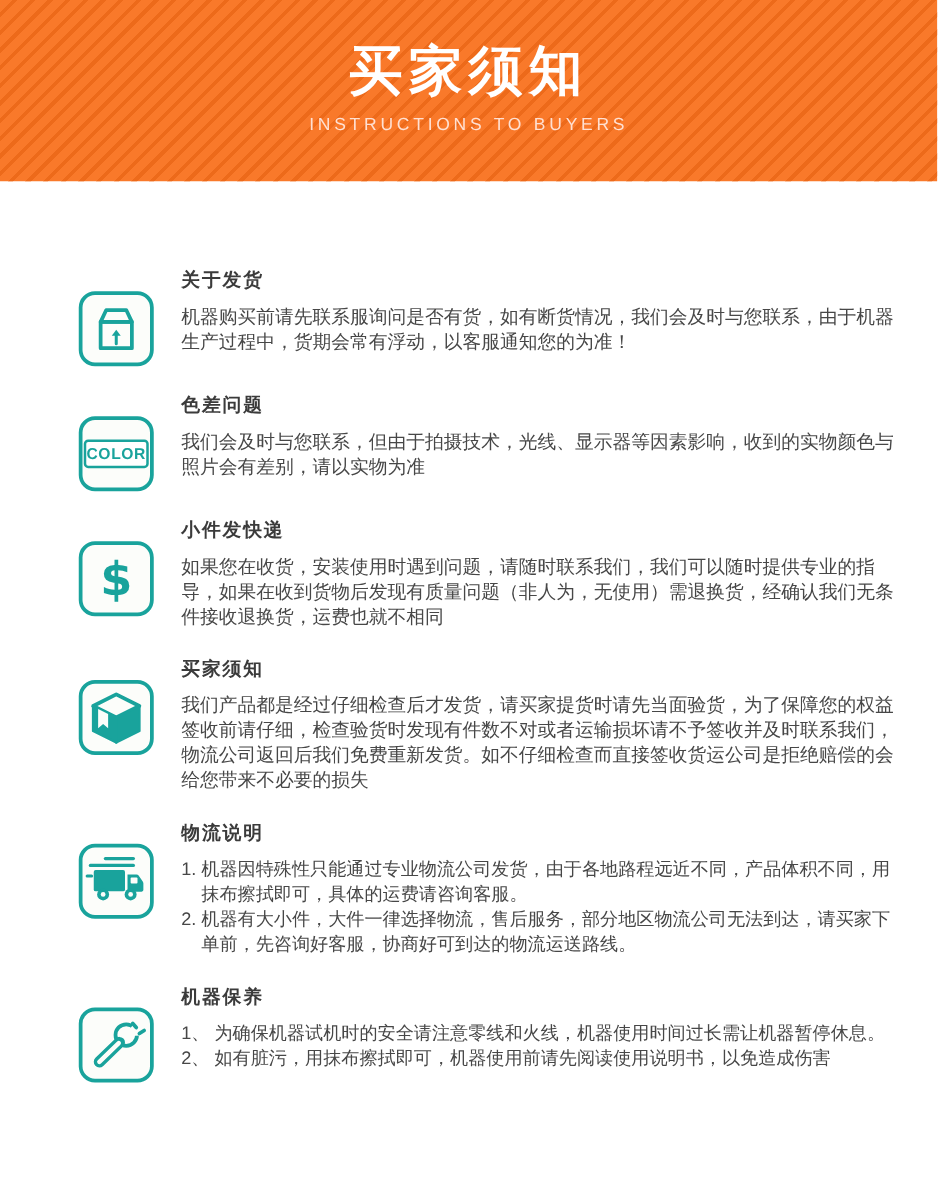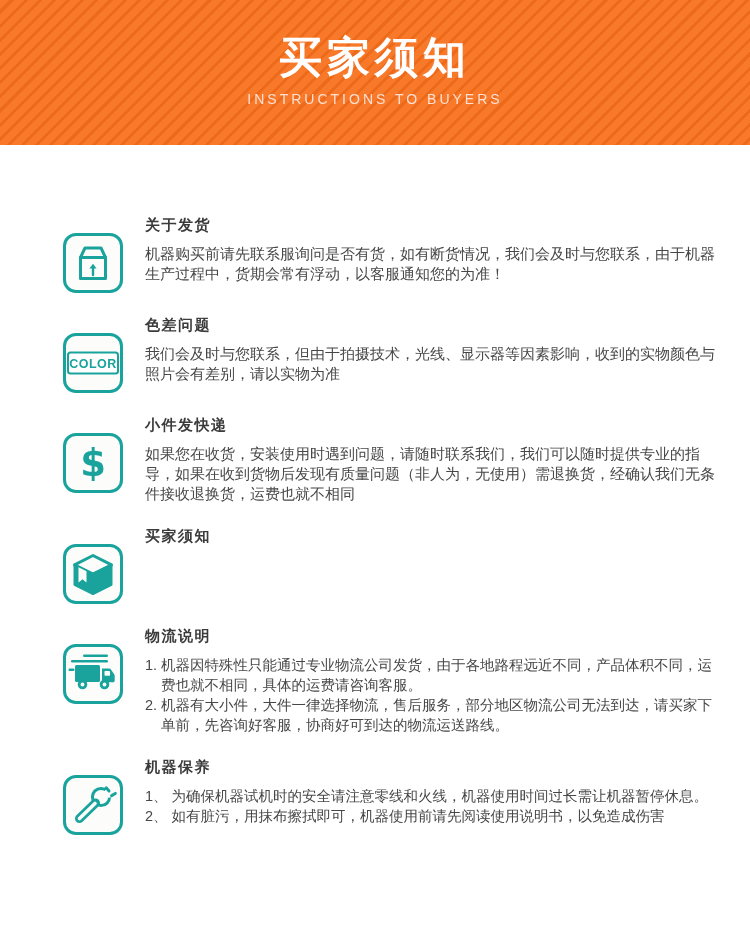--- a/index.html
+++ b/index.html
@@ -121,20 +121,21 @@
       <div class="icon-box">
         <svg width="54" height="54" viewBox="0 0 54 54" aria-hidden="true">
           <polygon points="27,8.5 45.5,17.8 27,27 8.5,17.8" fill="#fcfdfa" stroke="var(--accent, #19a39c)" stroke-width="3" stroke-linejoin="round"></polygon>
           <polygon class="fl" points="8.5,17.8 27,27 27,47 8.5,37.8" stroke="var(--accent, #19a39c)" stroke-width="2" stroke-linejoin="round"></polygon>
           <polygon class="fl" points="45.5,17.8 27,27 27,47 45.5,37.8" stroke="var(--accent, #19a39c)" stroke-width="2" stroke-linejoin="round"></polygon>
           <polygon class="bg" points="12.5,20.2 20.5,24.2 20.5,35.5 16.5,32.2 12.5,35.5"></polygon>
         </svg>
       </div>
       <div class="sec-body">
         <h2 class="sec-title">买家须知</h2>
+        <p class="sec-text">我们产品都是经过仔细检查后才发货，请买家提货时请先当面验货，为了保障您的权益签收前请仔细，检查验货时发现有件数不对或者运输损坏请不予签收并及时联系我们，物流公司返回后我们免费重新发货。如不仔细检查而直接签收货运公司是拒绝赔偿的会给您带来不必要的损失</p>
       </div>
     </section>
 
     <section class="section">
       <div class="icon-box">
         <svg width="54" height="54" viewBox="0 0 54 54" aria-hidden="true">
           <rect class="fl" x="17" y="7.5" width="25" height="2.6" rx="1.3"></rect>
           <rect class="fl" x="5" y="13" width="37" height="2.6" rx="1.3"></rect>
           <rect class="fl" x="2.5" y="21.5" width="6" height="2.4" rx="1.2"></rect>
           <rect class="fl" x="9" y="18" width="25" height="17" rx="1.5"></rect>
@@ -143,21 +144,21 @@
           <circle class="fl" cx="16.5" cy="37.5" r="4.8"></circle>
           <circle class="bg" cx="16.5" cy="37.5" r="1.9"></circle>
           <circle class="fl" cx="38.5" cy="37.5" r="4.8"></circle>
           <circle class="bg" cx="38.5" cy="37.5" r="1.9"></circle>
         </svg>
       </div>
       <div class="sec-body">
         <h2 class="sec-title">物流说明</h2>
         <div class="li">
           <span class="marker">1.</span>
-          <span class="li-text">机器因特殊性只能通过专业物流公司发货，由于各地路程远近不同，产品体积不同，运费也就不相同，具体的运费请咨询客服。</span>
+          <span class="li-text">机器因特殊性只能通过专业物流公司发货，由于各地路程远近不同，产品体积不同，用抹布擦拭即可，具体的运费请咨询客服。</span>
         </div>
         <div class="li">
           <span class="marker">2.</span>
           <span class="li-text">机器有大小件，大件一律选择物流，售后服务，部分地区物流公司无法到达，请买家下单前，先咨询好客服，协商好可到达的物流运送路线。</span>
         </div>
       </div>
     </section>
 
     <section class="section">
       <div class="icon-box">

